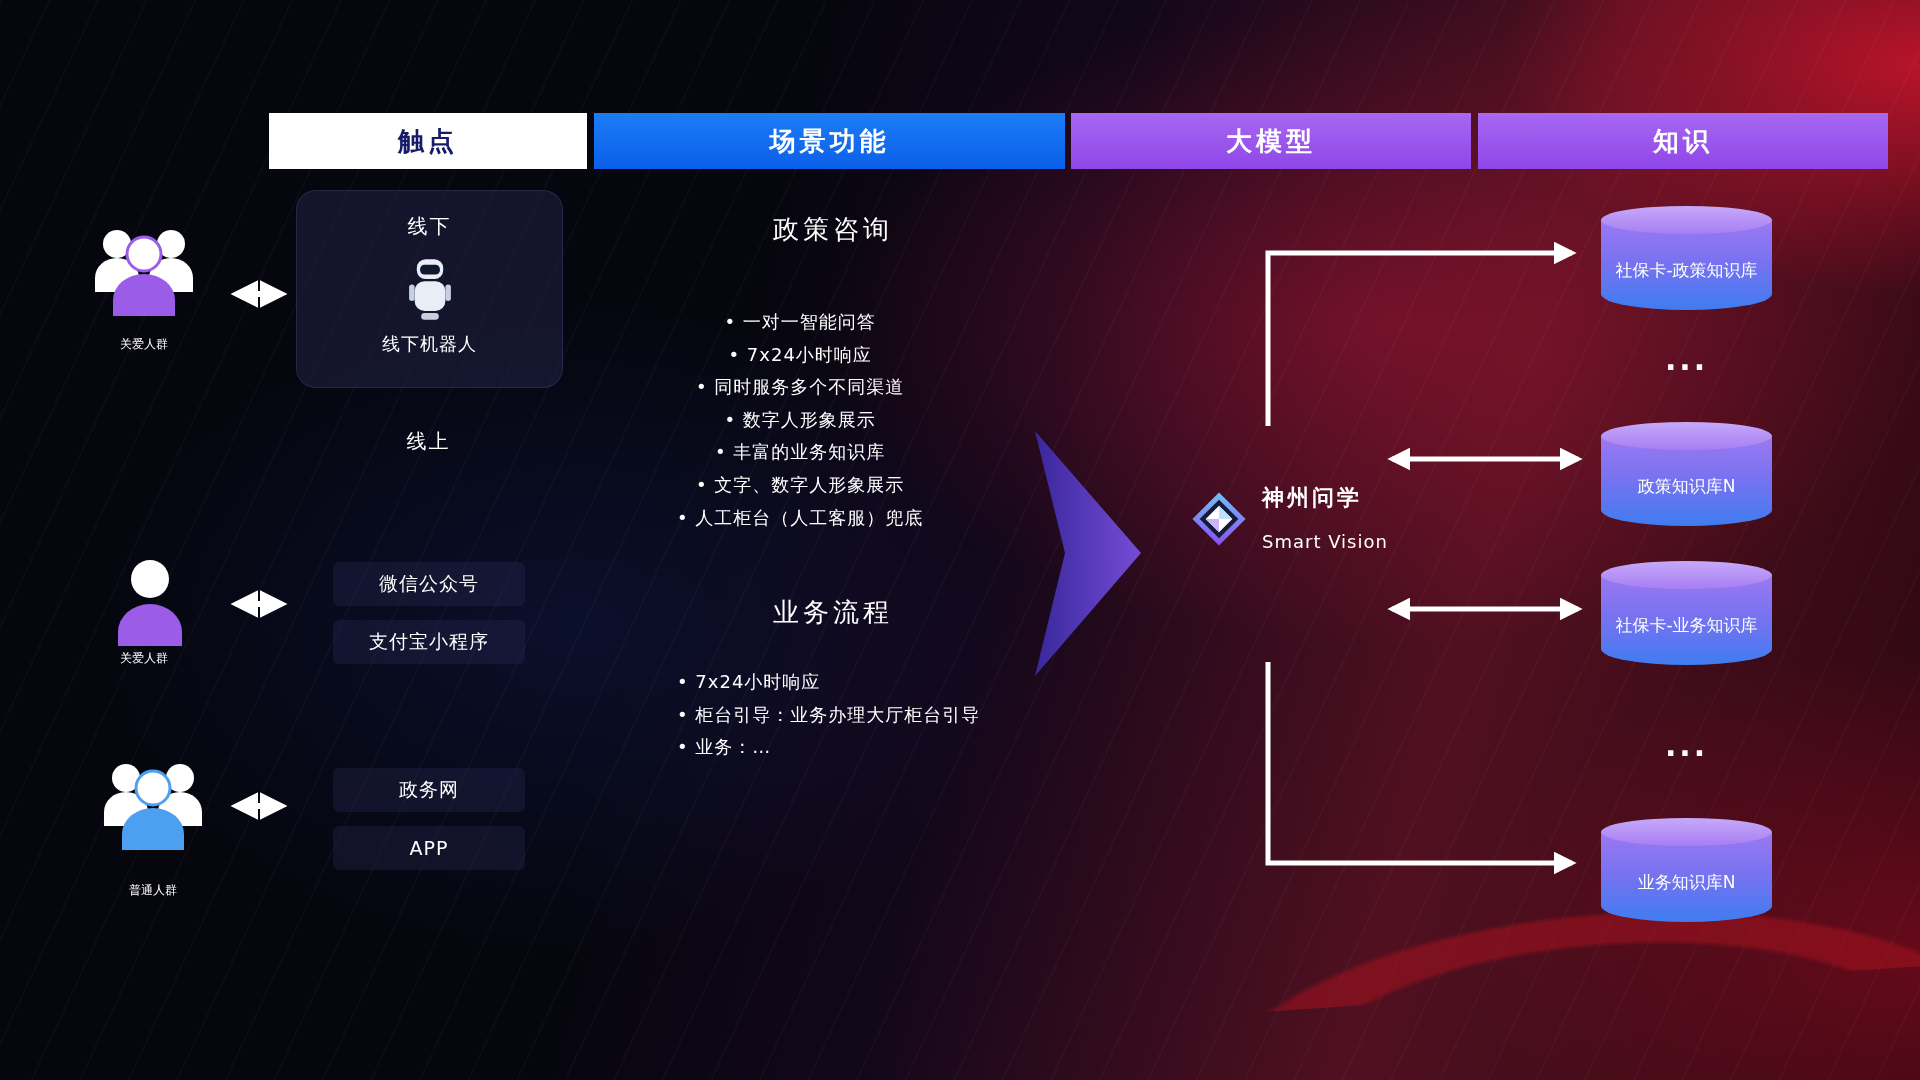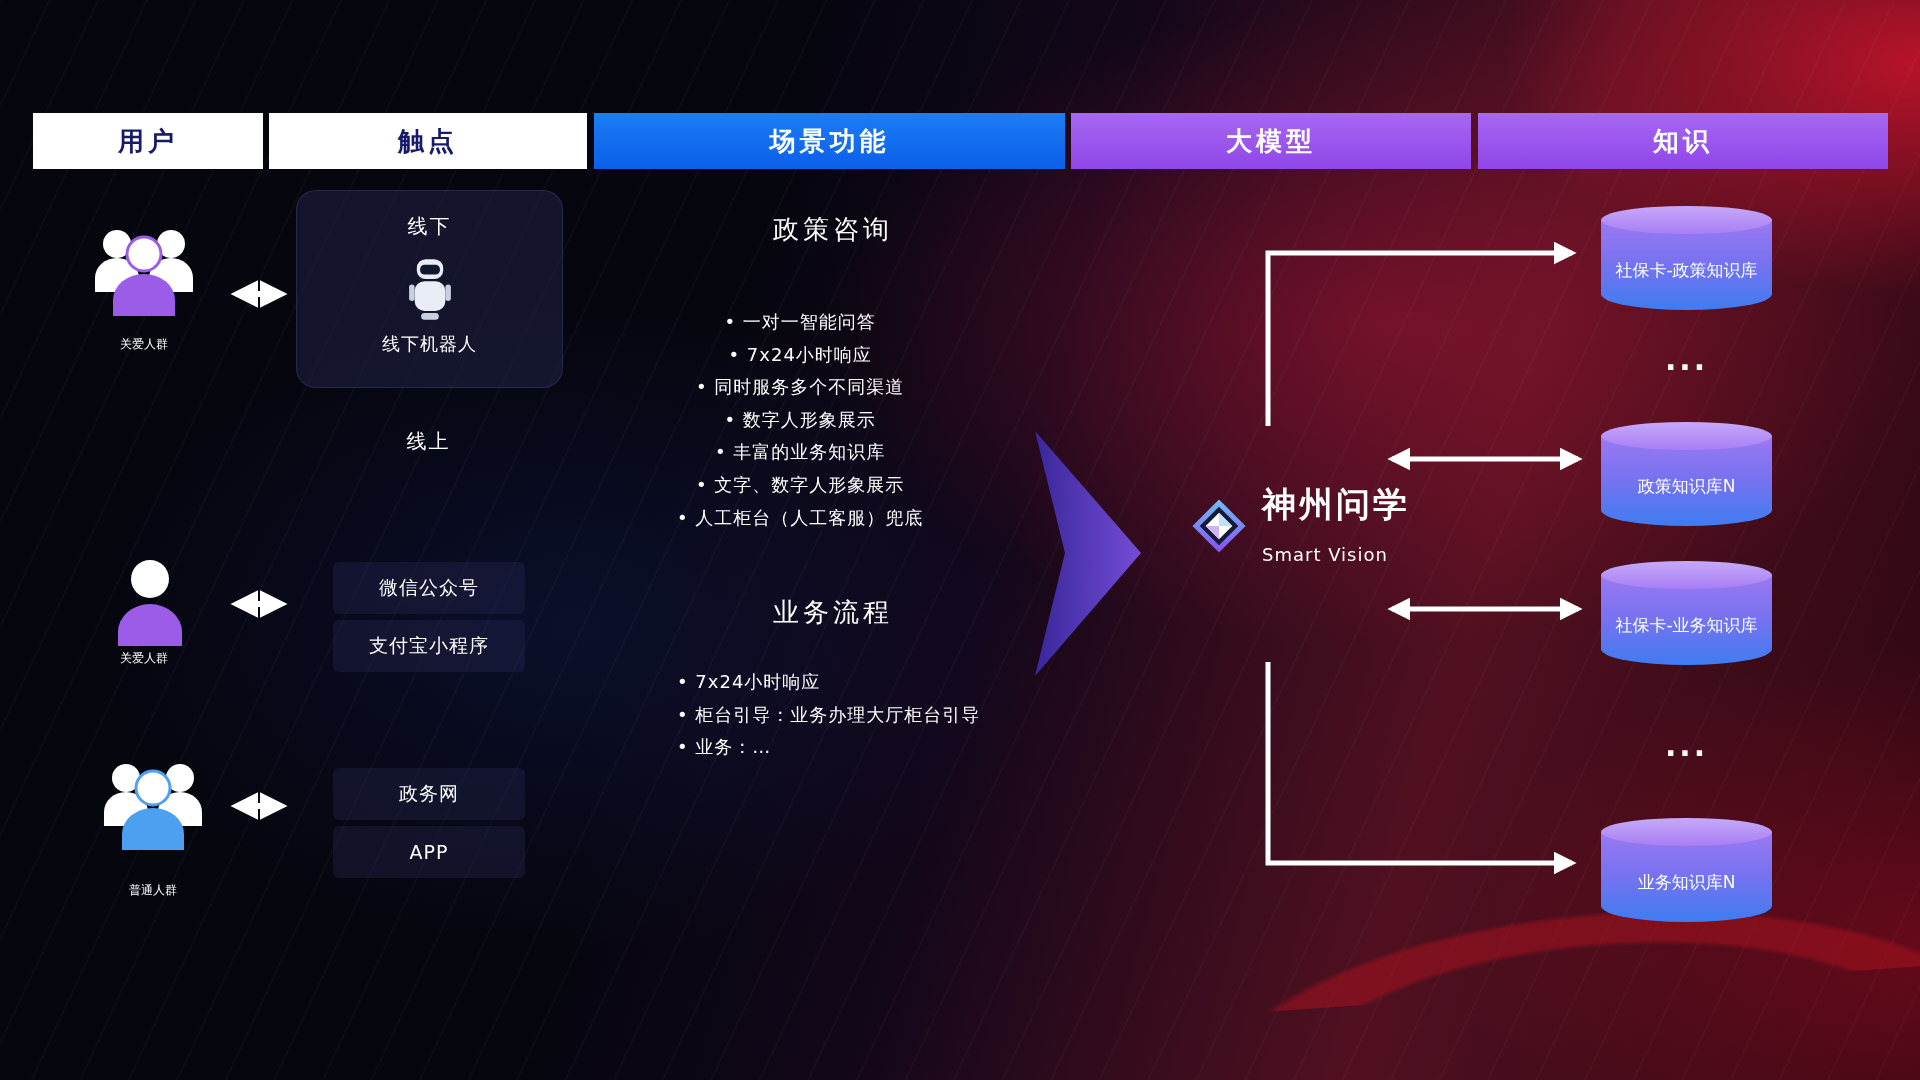--- a/index.html
+++ b/index.html
@@ -29,34 +29,34 @@
   
   .user-icon{position:absolute;}
   .ulabel{position:absolute;width:200px;text-align:center;font-size:12px;color:#fff;}
   
   .offline-card{position:absolute;left:296px;top:190px;width:265px;height:196px;border-radius:20px;
     background:rgba(33,34,70,0.55);border:1px solid rgba(130,130,210,0.18);text-align:center;}
   .offline-title{margin-top:22px;font-size:20px;letter-spacing:2px;}
   .robot-wrap{margin-top:8px;height:84px;display:flex;align-items:center;justify-content:center;}
   .offline-sub{font-size:18px;letter-spacing:1px;}
   .online-title{position:absolute;left:296px;top:428px;width:265px;text-align:center;font-size:20px;letter-spacing:2px;}
-  .chan{position:absolute;left:333px;width:192px;height:52px;border-radius:6px;
+  .chan{position:absolute;left:333px;width:192px;height:44px;border-radius:6px;
     background:rgba(42,44,88,0.32);display:flex;align-items:center;justify-content:center;
     font-size:19px;letter-spacing:1px;color:#fff;}
   
   .sc-title{position:absolute;left:594px;width:478px;text-align:center;font-size:26px;letter-spacing:4px;font-weight:500;}
   .sc-list{position:absolute;left:677px;margin:0;padding:0;list-style:none;}
   .sc-list li{font-size:18px;line-height:32.6px;letter-spacing:1px;white-space:nowrap;}
   .sc-list li::before{content:"•  ";color:#fff;}
   
   .big-arrow{position:absolute;left:1035px;top:431px;}
   
   .logo{position:absolute;left:1190px;top:486px;display:flex;align-items:center;}
   .logo-text{margin-left:14px;}
-  .logo-name{font-size:34px;font-weight:bold;letter-spacing:3px;line-height:1.1;}
+  .logo-name{font-size:22px;font-weight:bold;letter-spacing:3px;line-height:1.1;}
   .logo-sub{font-size:18px;letter-spacing:1px;margin-top:21px;}
   
   .cyl{position:absolute;left:1601px;width:171px;height:104px;}
   .cyl-top{position:absolute;top:0;left:0;right:0;height:28px;border-radius:50%;
     background:linear-gradient(#c6a9f9,#a77ef3);z-index:2;}
   .cyl-body{position:absolute;top:14px;left:0;right:0;bottom:0;
     background:linear-gradient(#9b79f2 0%,#7a72f0 45%,#3f7cf0 100%);
     border-radius:0 0 86px 86px / 0 0 16px 16px;
     display:flex;align-items:center;justify-content:center;text-align:center;
     color:#fff;font-size:17px;line-height:1.3;padding:14px 10px 4px;box-sizing:border-box;z-index:1;}
@@ -64,21 +64,20 @@
   
   .overlay{position:absolute;left:0;top:0;pointer-events:none;}
 </style>
 </head>
 <body>
 
 <div class="canvas">
 
   <div class="swoosh"></div>
 
-  <div class="hdr white" style="left:33px;width:230px;">用户</div>
   <div class="hdr white" style="left:269px;width:318px;">触点</div>
   <div class="hdr blue" style="left:594px;width:471px;">场景功能</div>
   <div class="hdr purple" style="left:1478px;width:410px;">知识</div>
   <div class="hdr purple" style="left:1071px;width:400px;">大模型</div>
 
   <div class="user-icon" style="left:83px;top:220px;">
     <svg width="122" height="100" viewBox="0 0 122 100">
       <circle cx="34" cy="24" r="14" fill="#fff"></circle>
       <path d="M12,72 v-14 a22,20 0 0 1 44,0 v14 z" fill="#fff"></path>
       <circle cx="88" cy="24" r="14" fill="#fff"></circle>

